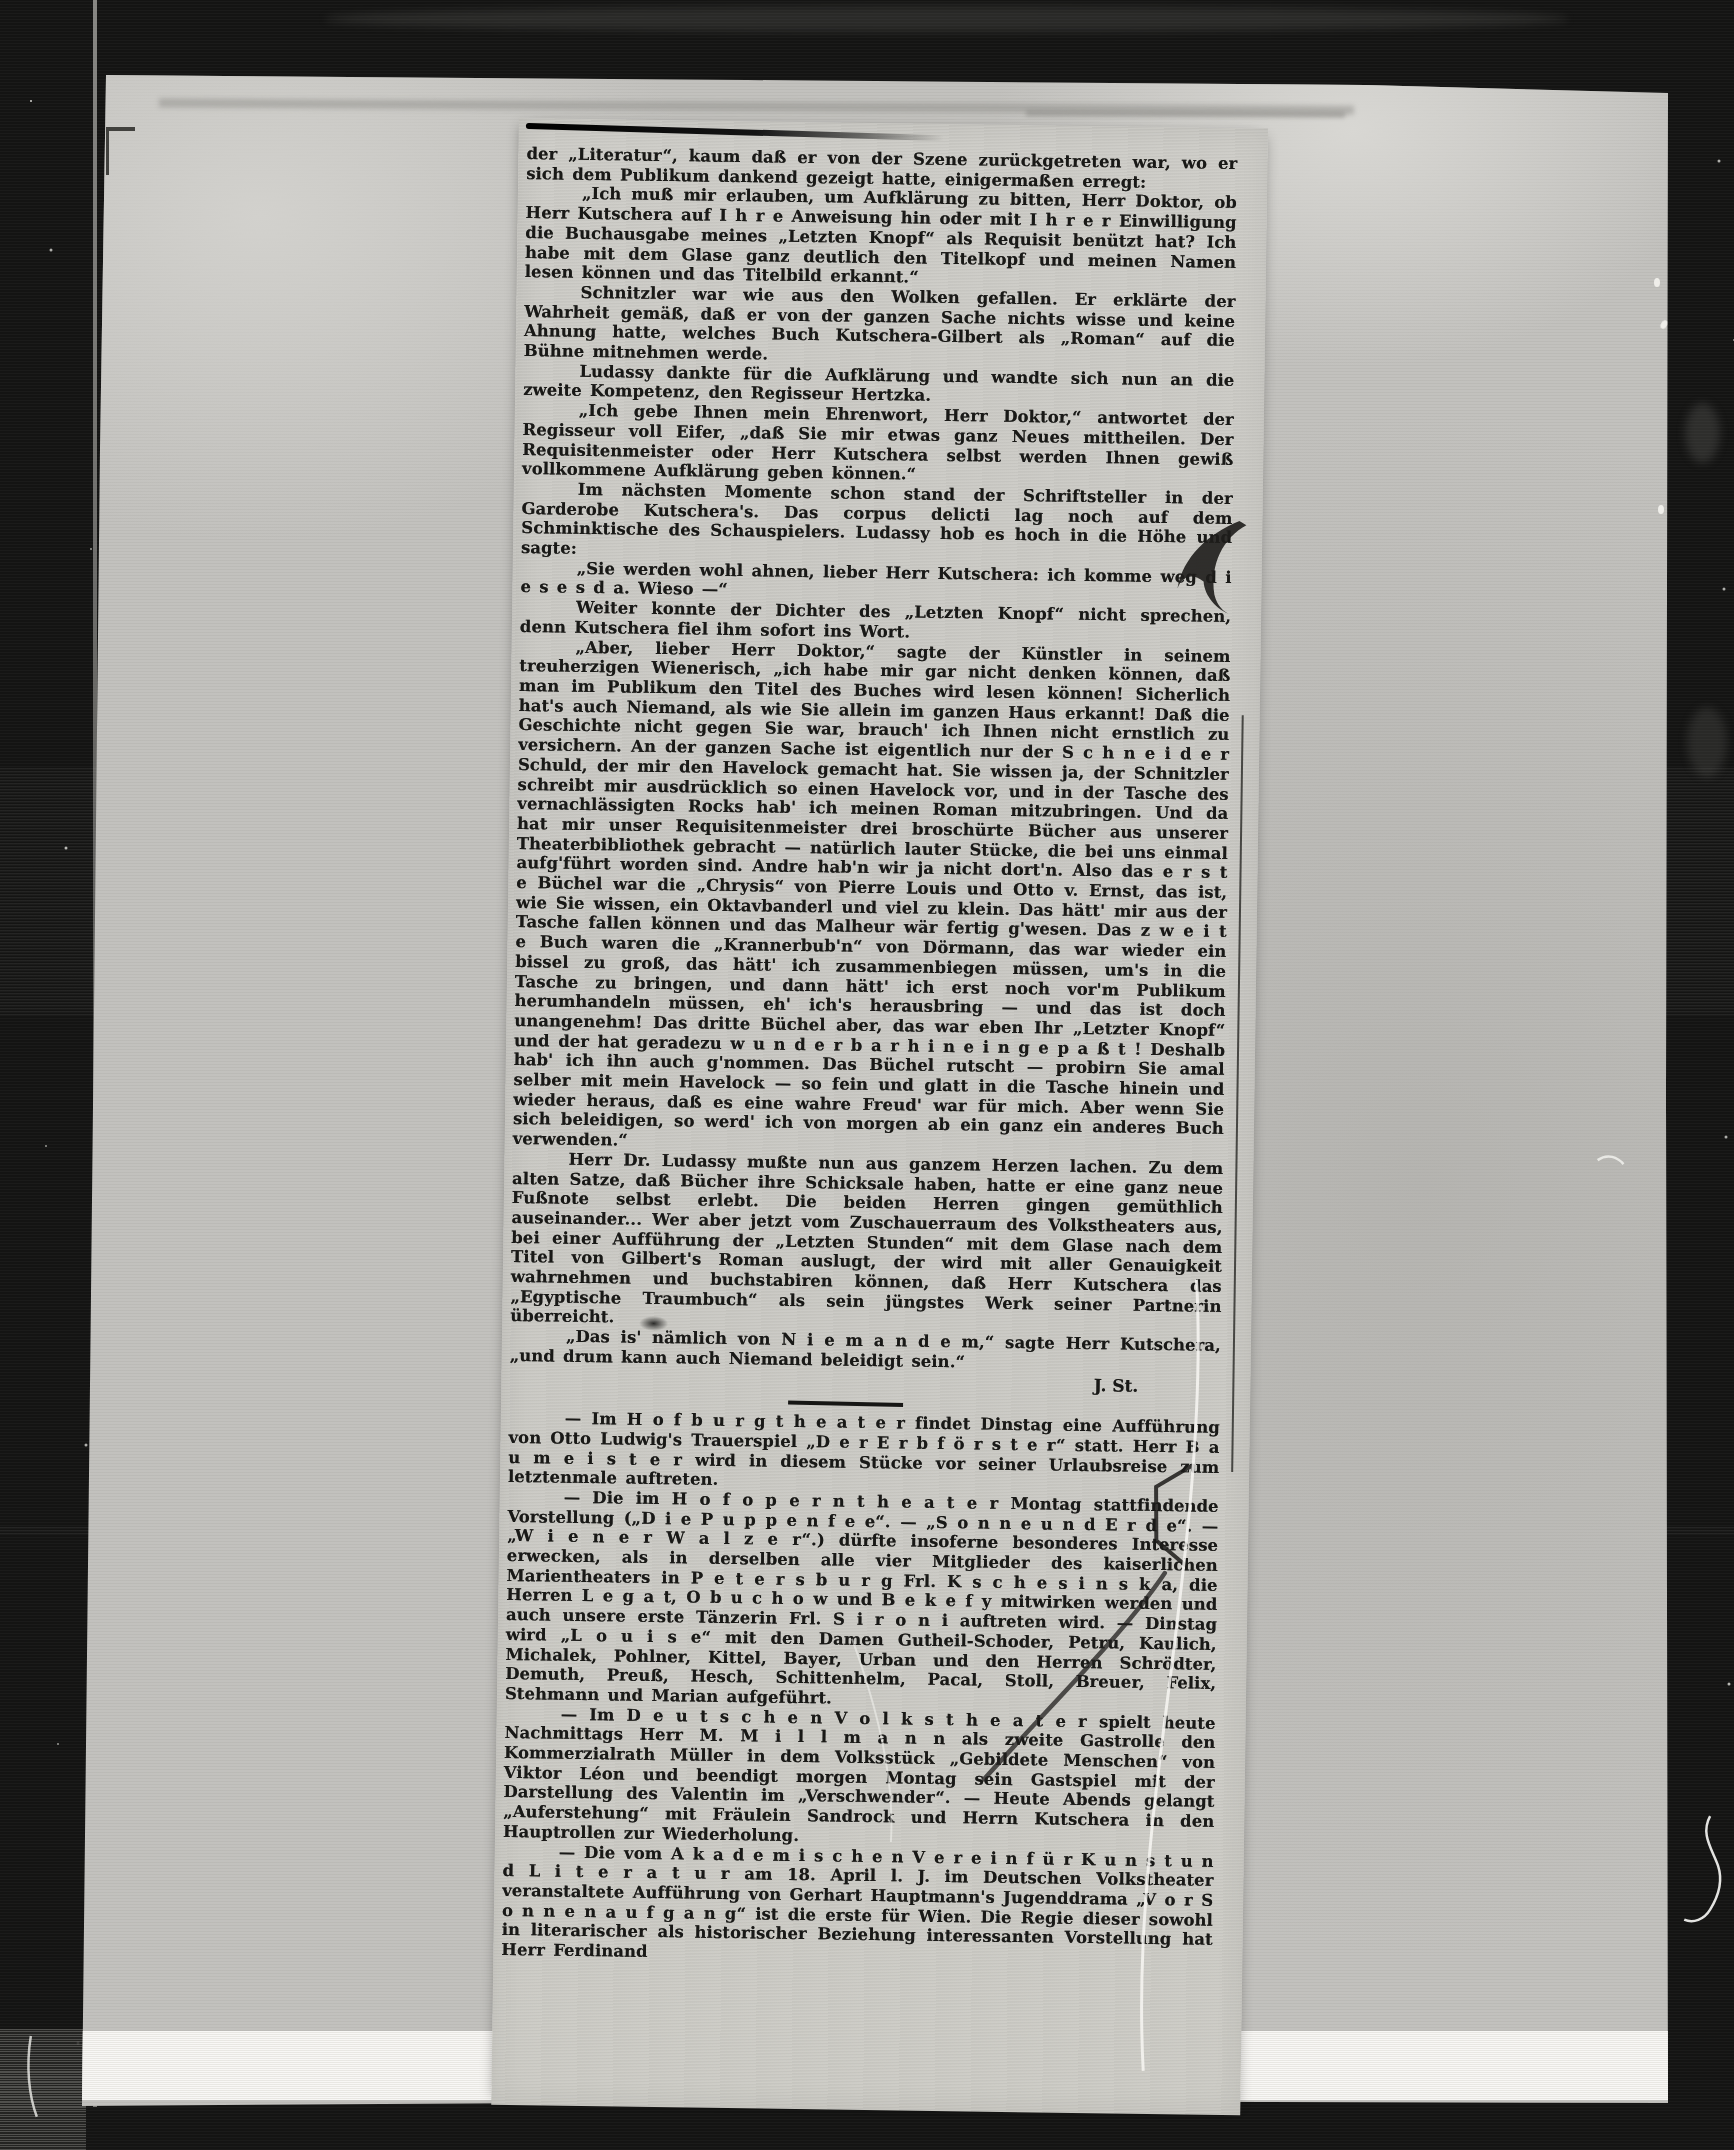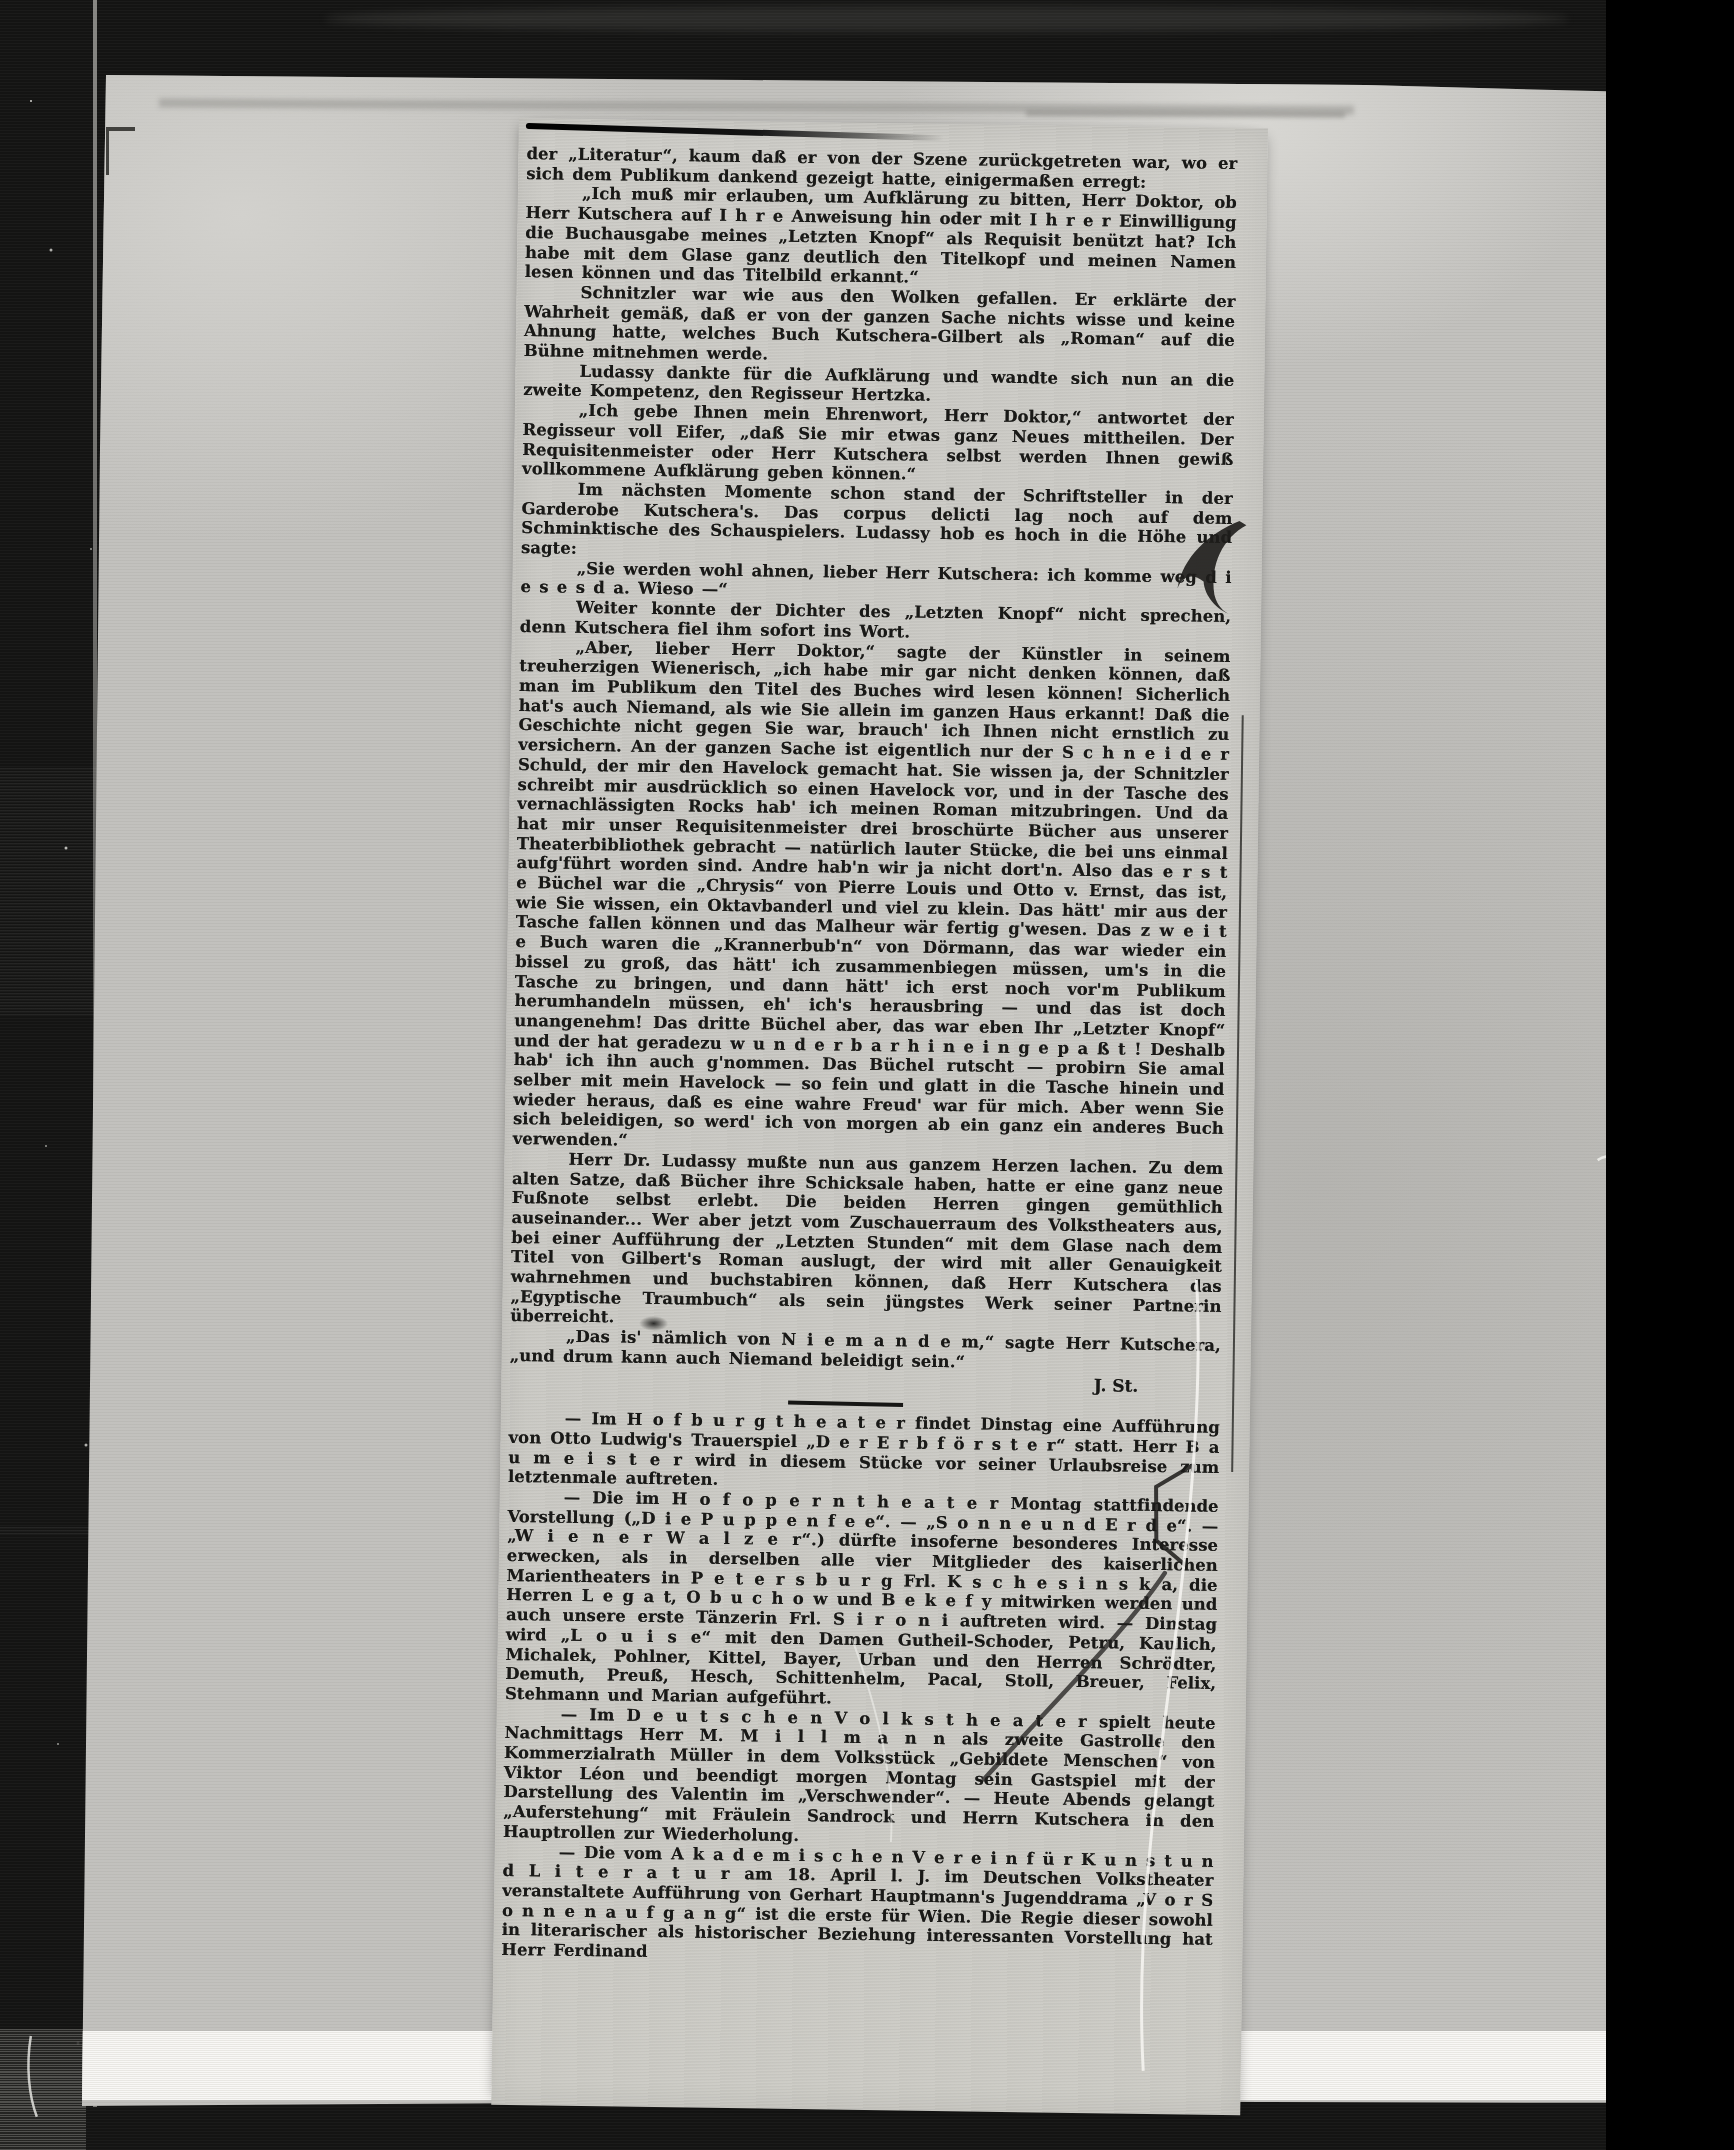--- a/index.html
+++ b/index.html
@@ -1,16 +1,16 @@
 <!DOCTYPE html>
 <html style="font-size:8px"><head>
 <meta charset="utf-8">
 <style>
   html,body{margin:0;padding:0;background:#000;}
-  .stage{position:relative;width:1606px;height:2151px;overflow:hidden;
+  .stage{position:relative;width:1734px;height:2151px;overflow:hidden;
     background:#141413;font-family:"DejaVu Serif","Liberation Serif",serif;}
   
   .film-lines{position:absolute;inset:0;
     background:repeating-linear-gradient(180deg,
       rgba(255,255,255,0.07) 0 0.5px, rgba(0,0,0,0) 0.5px 1.5px,
       rgba(255,255,255,0.03) 1.5px 2px, rgba(0,0,0,0) 2px 3px);}
   .speck{position:absolute;width:2px;height:2px;border-radius:50%;background:rgba(245,245,240,.85);
     box-shadow:
       20px 149px 0 0.5px rgba(240,240,235,.7), 60px 448px 0 0 rgba(240,240,235,.6),
       35px 747px 0 0.5px rgba(240,240,235,.75), 15px 1045px 0 0 rgba(240,240,235,.6),

